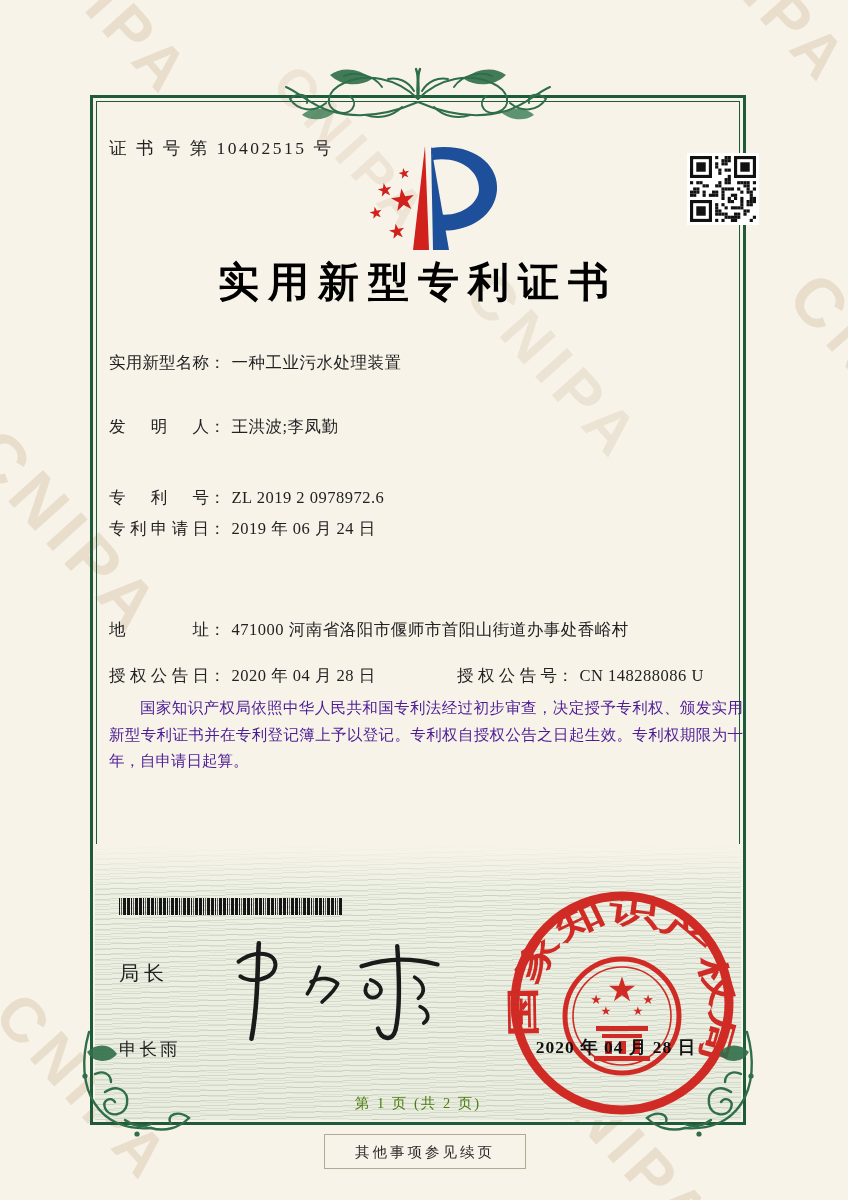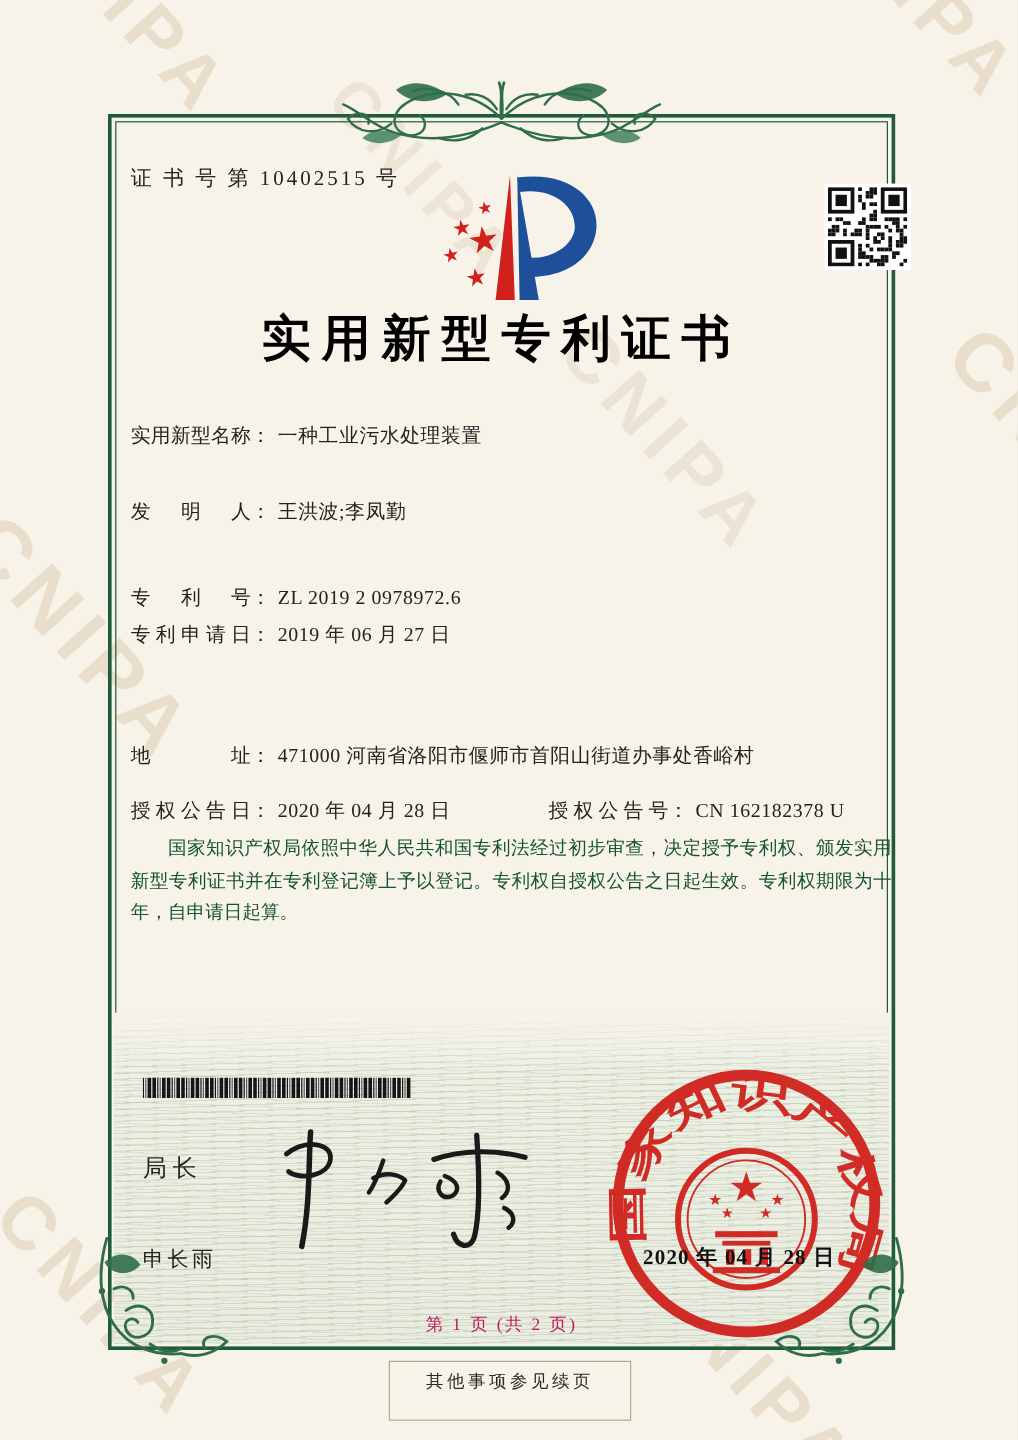--- a/index.html
+++ b/index.html
@@ -57,36 +57,36 @@
   .fgroup { display:inline-block;text-decoration:underline; }
   .fgroup2 { position:absolute; left:348px; top:0; }
   .flabel {
     display:inline-block; width:100px; vertical-align:bottom;
     text-align:justify; text-align-last:justify; letter-spacing:0;
   }
   .fsep { display:inline-block; }
   .fvalue { display:inline-block; margin-left:6px; letter-spacing:0.5px; }
   
   .paras { position:absolute; left:16px; width:634px; top:597px; z-index:2;
-           font-size:15.5px; line-height:26.5px; text-align:justify; color:#14532d; }
+           font-size:15.5px; line-height:26.5px; text-align:justify; color:#4c1d95; }
   .paras p { text-indent:2em; }
   
   .barcode { position:absolute; left:26px; top:800px; z-index:2; }
   .sig-title { position:absolute; left:26px; top:862px;  font-size:20px; letter-spacing:5px; z-index:2; }
   .sig-name  { position:absolute; left:26px; top:903px; font-size:17.5px; letter-spacing:3px; z-index:2;margin-top:36px; }
   .signature { position:absolute; left:126px; top:838px; z-index:2; }
   .seal { position:absolute; left:412px; top:790px; z-index:2; opacity:0.95; }
   .seal-date {
     position:absolute; left:418px; top:937px; width:210px; text-align:center; z-index:3;
     font-size:17.5px; font-weight:600; color:#111; letter-spacing:1px; white-space:nowrap;
   }
   .page-info { position:absolute; left:0; right:0; top:996px; text-align:center; z-index:2;
-               font-size:14.5px; letter-spacing:2px; color:#be185d; }
+               font-size:14.5px; letter-spacing:2px; color:#4d7c0f; }
   .cont-box {
-    position:absolute; left:324px; top:1134px; width:202px; height:50px; z-index:2;
+    position:absolute; left:324px; top:1134px; width:202px; height:35px; z-index:2;
     border:1px solid #b3a896; text-align:center; line-height:34px;
     font-size:14.5px; letter-spacing:3px; color:#2a2a2a;
   }
 </style>
 </head>
 <body>
 
 <div class="page">
 
   <span class="wm wm1">CNIPA</span>
@@ -273,28 +273,28 @@
     <div class="frow r0">
       <span class="fgroup"><span class="flabel">实用新型名称</span><span class="fsep">：</span><span class="fvalue">一种工业污水处理装置</span></span>
     </div>
     <div class="frow r1">
       <span class="fgroup"><span class="flabel">发明人</span><span class="fsep">：</span><span class="fvalue">王洪波;李凤勤</span></span>
     </div>
     <div class="frow r2">
       <span class="fgroup"><span class="flabel">专利号</span><span class="fsep">：</span><span class="fvalue">ZL 2019 2 0978972.6</span></span>
     </div>
     <div class="frow r3">
-      <span class="fgroup"><span class="flabel">专利申请日</span><span class="fsep">：</span><span class="fvalue">2019 年 06 月 27 日</span></span>
+      <span class="fgroup"><span class="flabel">专利申请日</span><span class="fsep">：</span><span class="fvalue">2019 年 06 月 24 日</span></span>
     </div>
     <div class="frow r5">
       <span class="fgroup"><span class="flabel">地址</span><span class="fsep">：</span><span class="fvalue">471000 河南省洛阳市偃师市首阳山街道办事处香峪村</span></span>
     </div>
     <div class="frow r6">
       <span class="fgroup"><span class="flabel">授权公告日</span><span class="fsep">：</span><span class="fvalue">2020 年 04 月 28 日</span></span>
-      <span class="fgroup fgroup2"><span class="flabel">授权公告号</span><span class="fsep">：</span><span class="fvalue">CN 162182378 U</span></span>
+      <span class="fgroup fgroup2"><span class="flabel">授权公告号</span><span class="fsep">：</span><span class="fvalue">CN 148288086 U</span></span>
     </div>
 
     <div class="paras">
       <p>国家知识产权局依照中华人民共和国专利法经过初步审查，决定授予专利权、颁发实用新型专利证书并在专利登记簿上予以登记。专利权自授权公告之日起生效。专利权期限为十年，自申请日起算。</p>
     </div>
 
     <svg class="barcode" id="barcode-svg" width="228" height="17" viewBox="0 0 228 17">
         <rect x="0" y="0" width="1" height="17" fill="#161616"></rect>
         <rect x="2" y="0" width="1" height="17" fill="#5a5a5a"></rect>
         <rect x="4" y="0" width="3" height="17" fill="#161616"></rect>

